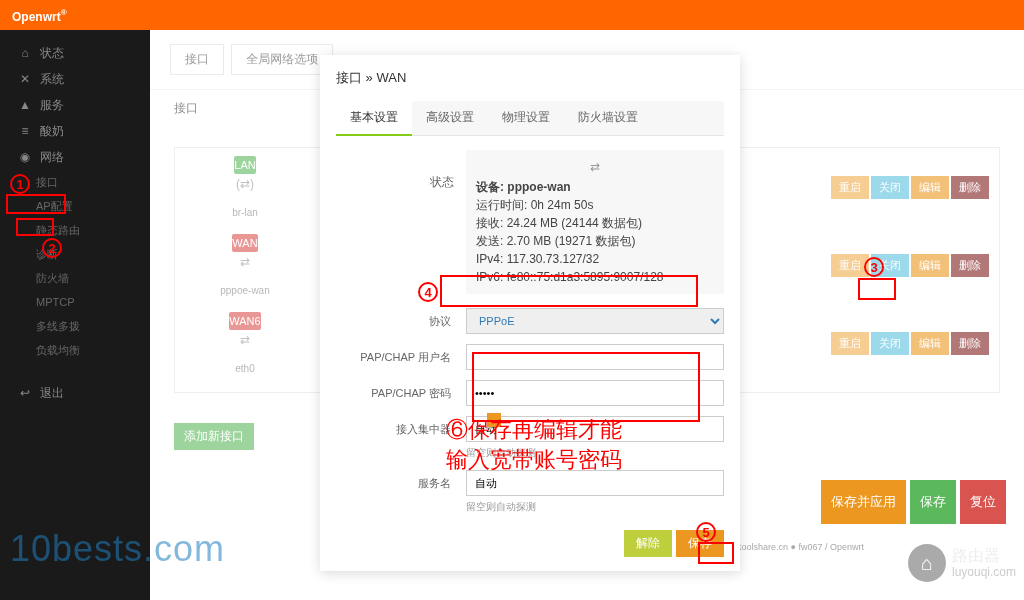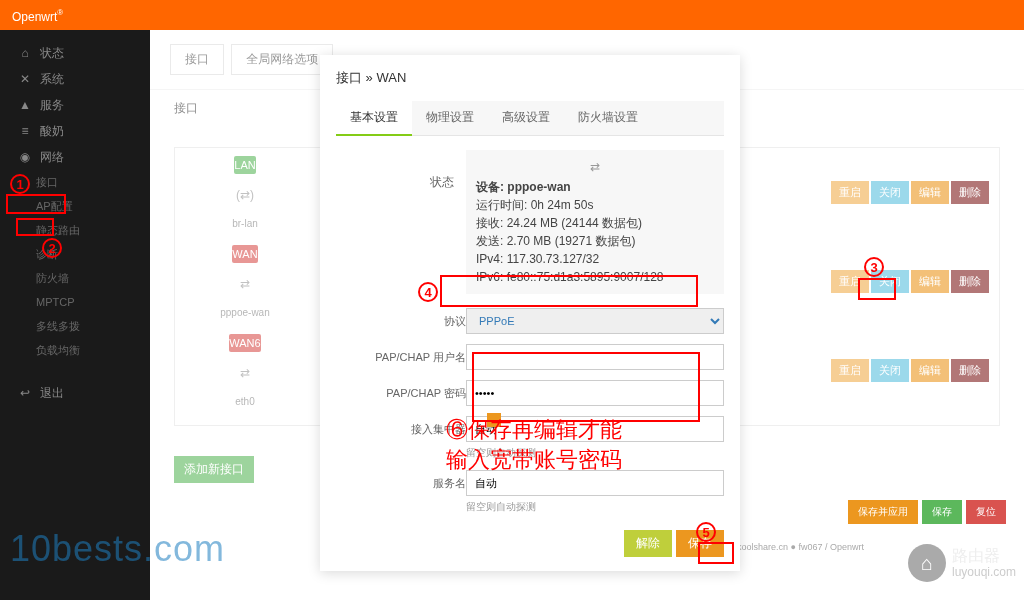--- a/index.html
+++ b/index.html
@@ -1,34 +1,34 @@
 <!DOCTYPE html>
 <html><head>
 <meta charset="utf-8">
 <style>
 *{box-sizing:border-box;margin:0;padding:0;font-family:"Microsoft YaHei",Arial,sans-serif;font-size:12px}
 body{background:#f5f5f5;width:1024px;height:600px;overflow:hidden;position:relative}
 .header{height:30px;background:#ff6600;color:#fff;display:flex;align-items:center;padding:0 12px;position:relative;z-index:5}
-.header .logo{font-weight:normal;font-size:15px}
+.header .logo{font-weight:bold;font-size:15px}
 .header .logo sup{font-size:8px}
 .topbtn{position:absolute;right:4px;top:6px;background:#5cb85c;color:#fff;padding:3px 7px;border-radius:2px;font-size:11px}
 .sidebar{position:absolute;left:0;top:30px;width:150px;height:570px;background:#1a1a1a;color:#888;padding-top:10px;z-index:3}
 .sidebar .item{height:26px;display:flex;align-items:center;padding-left:18px;font-size:12px;cursor:pointer}
 .sidebar .item .ic{width:14px;margin-right:8px;text-align:center}
 .sidebar .sub{padding-left:36px;height:24px;display:flex;align-items:center;color:#666;font-size:11px}
 .redbox{border:2px solid red;position:absolute;pointer-events:none;z-index:50}
 .redcircle{width:20px;height:20px;border:2px solid red;border-radius:50%;color:red;font-weight:bold;display:flex;align-items:center;justify-content:center;position:absolute;background:rgba(0,0,0,0);font-size:13px;z-index:51}
 .main{position:absolute;left:150px;top:30px;right:0;bottom:0;background:#fff;z-index:1}
 .tabs-main{padding:14px 20px;border-bottom:1px solid #eee}
 .tabs-main span{display:inline-block;padding:6px 14px;border:1px solid #ddd;margin-right:4px;background:#fff;color:#555;font-size:12px}
 .section-label{padding:10px 24px;color:#444}
 .iface-block{margin:20px 24px;border:1px solid #e5e5e5;padding-bottom:10px}
 .iface-row{display:flex;align-items:center;padding:8px 10px}
 .iface-card{width:120px;text-align:center;font-size:11px}
-.iface-card .badge{display:inline-block;padding:3px 0;color:#fff;border-radius:2px;font-size:11px;margin-bottom:14px}
+.iface-card .badge{display:inline-block;padding:3px 0;color:#fff;border-radius:2px;font-size:11px;margin-bottom:3px}
 .badge-lan{background:#5cb85c}
 .badge-wan{background:#d9534f}
 .badge-wan6{background:#d9534f}
 .iface-card .dev{color:#888;margin-top:16px;font-size:10px}
 .row-actions{margin-left:auto;display:flex}
 .abtn{padding:4px 8px;color:#fff;font-size:11px;margin-left:2px}
 .abtn.restart{background:#f0ad4e}
 .abtn.close{background:#5bc0de}
 .abtn.edit{background:#ec971f}
 .abtn.del{background:#7f1d1d}
@@ -36,30 +36,30 @@
 .overlay{position:absolute;left:0;top:0;right:0;bottom:0;background:rgba(255,255,255,0.4);z-index:2}
 .modal{position:absolute;left:320px;top:55px;width:420px;background:#fff;box-shadow:0 2px 12px rgba(0,0,0,0.15);z-index:10;padding:14px 16px 14px 16px}
 .modal h3{font-size:13px;font-weight:normal;color:#333;margin-bottom:14px}
 .mtabs{display:flex;background:#f7f7f7;border-bottom:1px solid #e5e5e5}
 .mtabs span{padding:8px 14px;font-size:12px;color:#666;cursor:pointer}
 .mtabs span.active{background:#fff;border-bottom:2px solid #84cc16;margin-bottom:-1px;color:#333}
 .status-box{display:flex;margin:14px 0;font-size:11px}
 .status-box .lbl{width:130px;text-align:right;padding-right:12px;color:#666;padding-top:24px}
 .status-box .info{flex:1;background:#f7f7f7;padding:8px 10px;line-height:1.5;color:#444}
 .frow{display:flex;align-items:center;margin:10px 0}
-.frow .lbl{width:130px;text-align:right;padding-right:0;color:#666;font-size:11px}
+.frow .lbl{width:130px;text-align:right;padding-right:15px;color:#666;font-size:11px}
 .frow select,.frow input[type=text],.frow input[type=password]{flex:1;height:26px;border:1px solid #ccc;padding:0 8px;font-size:11px}
 .frow select{color:#337ab7}
 .hintrow{margin-left:130px;font-size:10px;color:#999;margin-top:-6px;margin-bottom:8px}
 .modal-foot{display:flex;justify-content:flex-end;gap:4px;margin-top:16px}
 .mf-btn{padding:5px 12px;color:#fff;font-size:12px;cursor:pointer}
 .mf-dismiss{background:#bfcf3b}
 .mf-save{background:#ec971f}
 .footer-actions{position:absolute;right:18px;bottom:76px;display:flex;gap:4px;z-index:4}
-.fa-btn{padding:5px 10px;color:#fff;font-size:10px}
+.fa-btn{padding:13px 10px;color:#fff;font-size:13px}
 .fa1{background:#ec971f}.fa2{background:#5cb85c}.fa3{background:#d9534f}
 .watermark{position:absolute;left:10px;bottom:30px;font-size:36px;font-weight:normal;color:#1e7fc1;opacity:0.55;z-index:6;letter-spacing:1px}
 .corner{position:absolute;right:8px;bottom:18px;z-index:60;display:flex;align-items:center;color:#fff}
 .corner .cic{width:38px;height:38px;border-radius:50%;background:#aaa;display:flex;align-items:center;justify-content:center;margin-right:6px;font-size:20px}
 .corner .ct{line-height:1.2}
 .corner .ct .big{color:#eee;font-size:16px}
 .corner .ct .sm{color:#ccc;font-size:12px}
 .annot6{position:absolute;left:446px;top:415px;color:red;font-size:22px;font-weight:normal;z-index:55;line-height:1.35}
 .footercredit{position:absolute;right:160px;bottom:48px;font-size:9px;color:#aaa;z-index:2}
 .orange-sq{position:absolute;width:14px;height:14px;background:#ec971f;z-index:11}
@@ -164,22 +164,22 @@
   <span class="fa-btn fa1">保存并应用</span>
   <span class="fa-btn fa2">保存</span>
   <span class="fa-btn fa3">复位</span>
 </div>
 <div class="footercredit">Powered by koolshare.cn ● fw067 / Openwrt</div>
 
 <div class="modal">
   <h3>接口 » WAN</h3>
   <div class="mtabs">
     <span class="active">基本设置</span>
+    <span>高级设置</span>
     <span>物理设置</span>
-    <span>高级设置</span>
     <span>防火墙设置</span>
   </div>
   <div class="status-box">
     <div class="lbl">状态</div>
     <div class="info">
       <div style="text-align:center;color:#999;margin-bottom:2px">⇄</div>
       <div><b>设备: pppoe-wan</b></div>
       <div>运行时间: 0h 24m 50s</div>
       <div>接收: 24.24 MB (24144 数据包)</div>
       <div>发送: 2.70 MB (19271 数据包)</div>

